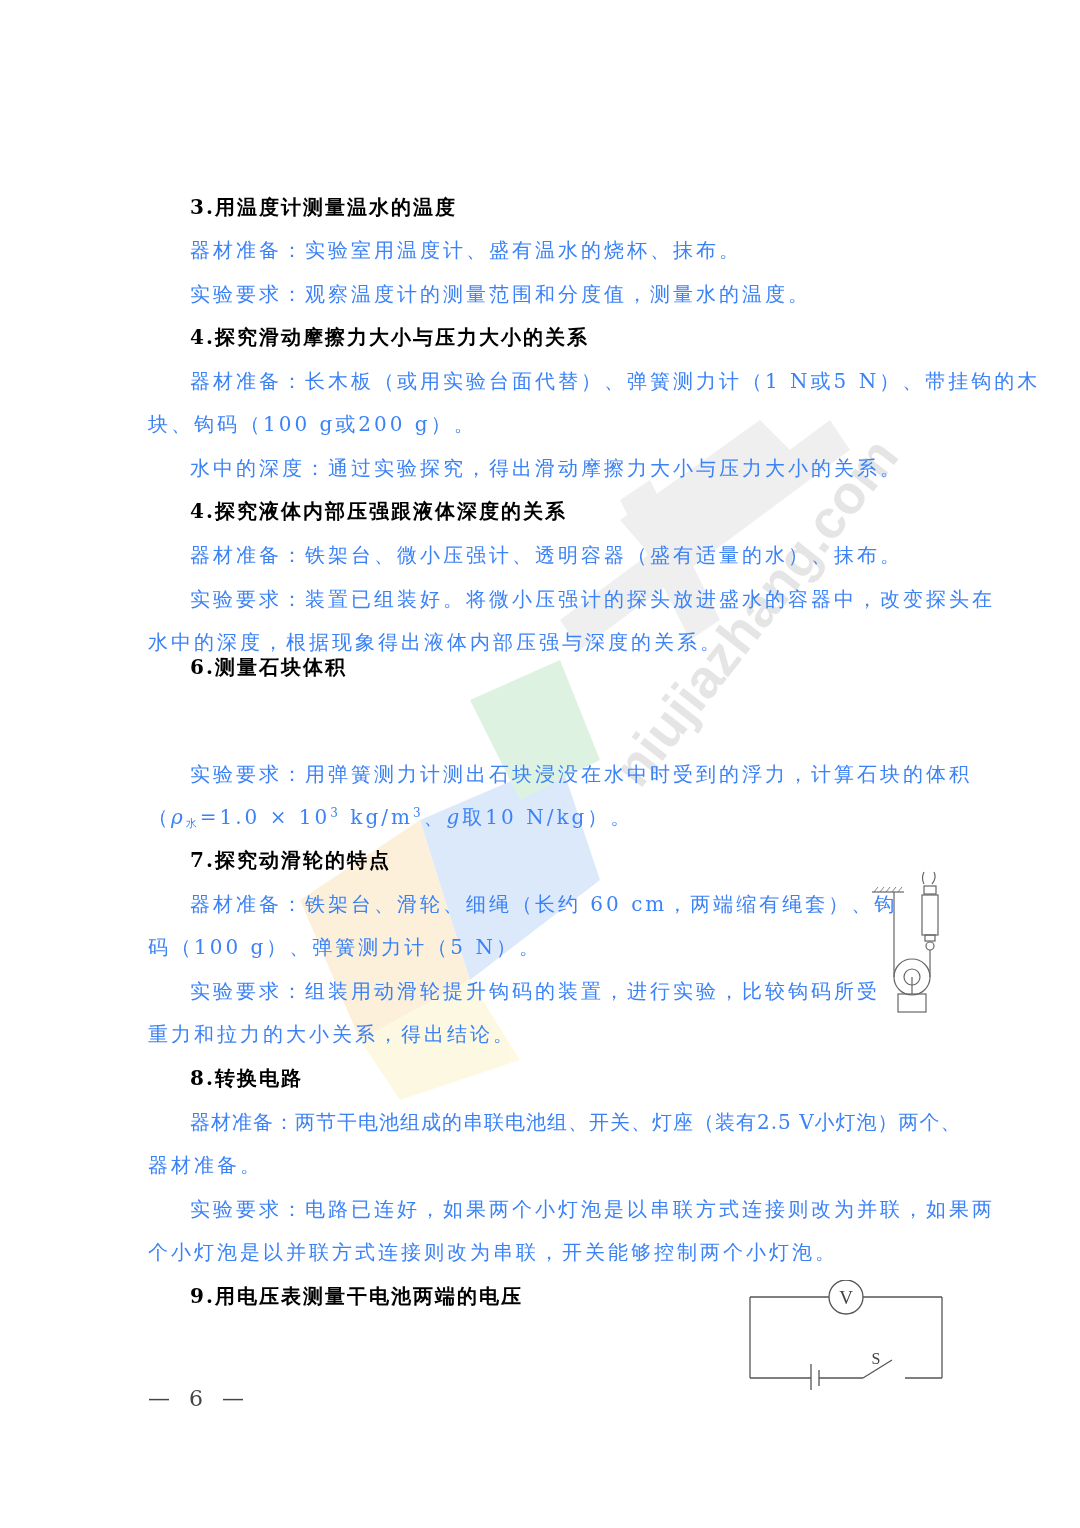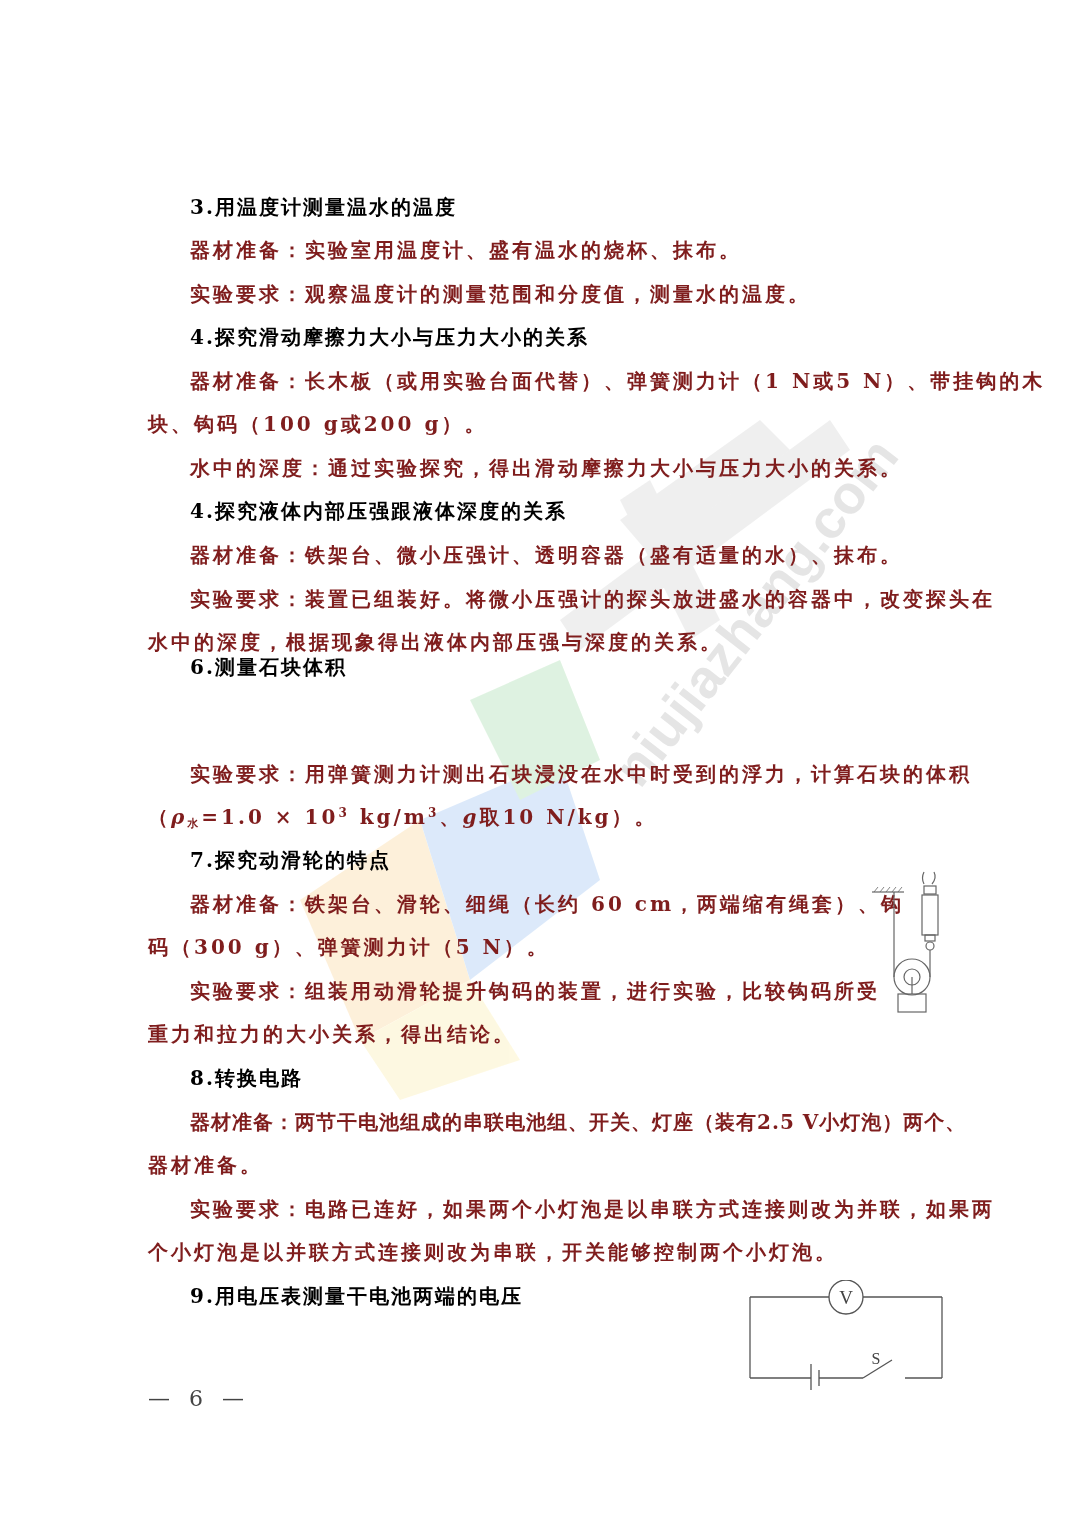--- a/index.html
+++ b/index.html
@@ -7,21 +7,21 @@
     width: 1080px; height: 1528px; background: #ffffff;
     position: relative; overflow: hidden;
     font-family: "DejaVu Serif", "Liberation Serif", serif;
     color: #3a3a3a;
   }
   .page { position: absolute; left: 0; top: 0; width: 1080px; height: 1528px; }
   .watermark { position: absolute; left: 0; top: 0; width: 1080px; height: 1528px; pointer-events: none; }
   .line {
     position: absolute; left: 148px; width: 810px;
     font-size: 20px; line-height: 30px; letter-spacing: 3px;
-    white-space: nowrap; color: #7f1d1d; font-weight: bold;
+    white-space: nowrap; color: #3b82f6;
   }
   .indent { left: 190px; }
   .heading { font-weight: bold; letter-spacing: 2px; color: #000000; }
   .narrow { width: 690px; }
   sup { font-size: 12px; vertical-align: 7px; line-height: 0; }
   sub { font-size: 11px; vertical-align: -3px; line-height: 0; }
   .it { font-style: italic; }
   .figure { position: absolute; }
   .page-number {
     position: absolute; left: 148px; top: 1386px; font-size: 22px;
@@ -61,21 +61,21 @@
   <div class="line indent" style="top:540px">器材准备：铁架台、微小压强计、透明容器（盛有适量的水）、抹布。</div>
   <div class="line indent" style="top:584px">实验要求：装置已组装好。将微小压强计的探头放进盛水的容器中，改变探头在</div>
   <div class="line" style="top:627px">水中的深度，根据现象得出液体内部压强与深度的关系。</div>
 
   <div class="line indent heading" style="top:652px">6.测量石块体积</div>
   <div class="line indent" style="top:759px">实验要求：用弹簧测力计测出石块浸没在水中时受到的浮力，计算石块的体积</div>
   <div class="line" style="top:802px"><span>（</span><span class="it">ρ</span><sub>水</sub><span>=1.0 × 10</span><sup>3</sup><span> kg/m</span><sup>3</sup><span>、</span><span class="it">g</span><span>取10 N/kg）。</span></div>
 
   <div class="line indent heading" style="top:845px">7.探究动滑轮的特点</div>
   <div class="line indent narrow" style="top:889px">器材准备：铁架台、滑轮、细绳（长约 60 cm，两端缩有绳套）、钩</div>
-  <div class="line narrow" style="top:932px">码（300 g）、弹簧测力计（5 N）。</div>
+  <div class="line narrow" style="top:932px">码（100 g）、弹簧测力计（5 N）。</div>
   <div class="line indent narrow" style="top:976px">实验要求：组装用动滑轮提升钩码的装置，进行实验，比较钩码所受</div>
   <div class="line narrow" style="top:1019px">重力和拉力的大小关系，得出结论。</div>
 
   <svg class="figure" style="left:868px; top:862px" width="90" height="160" viewBox="0 0 90 160">
     <g stroke="#666" fill="none" stroke-width="1.2">
       <line x1="4" y1="30" x2="36" y2="30"></line>
       <g stroke-width="0.8">
           <line x1="6" y1="30" x2="10" y2="25"></line>
           <line x1="12" y1="30" x2="16" y2="25"></line>
           <line x1="18" y1="30" x2="22" y2="25"></line>

